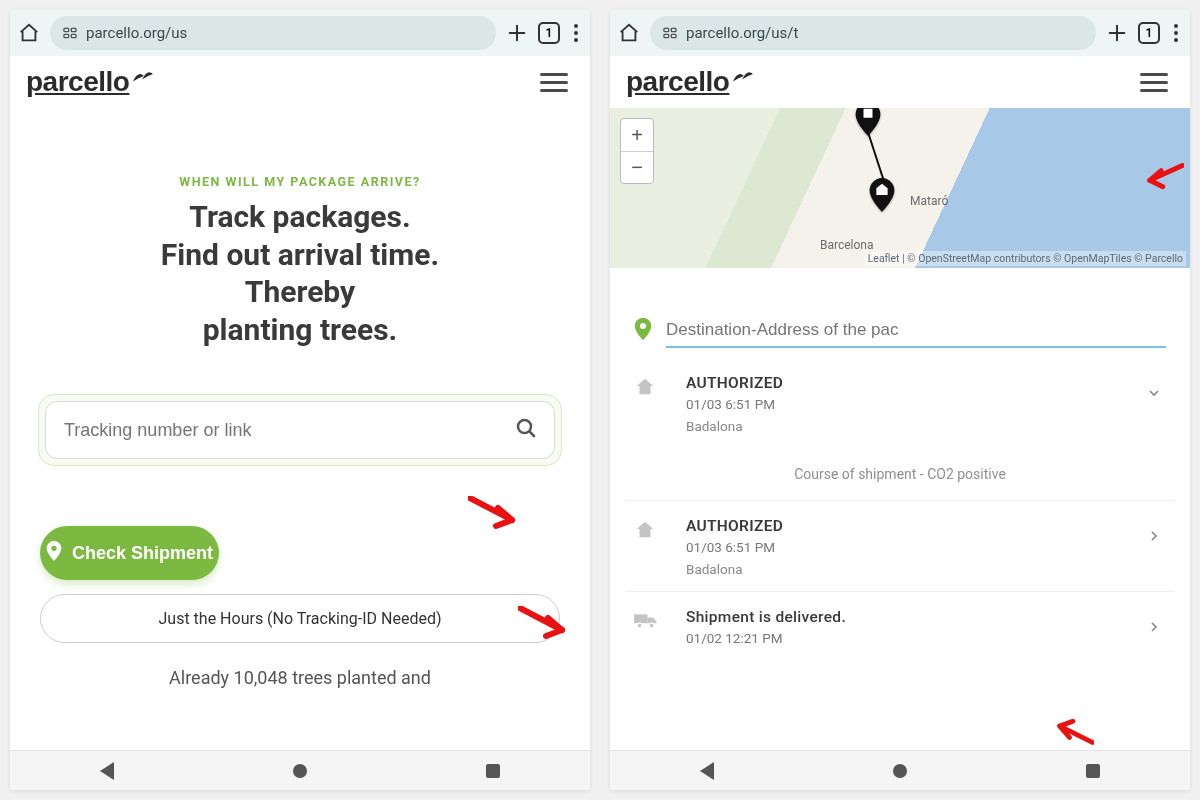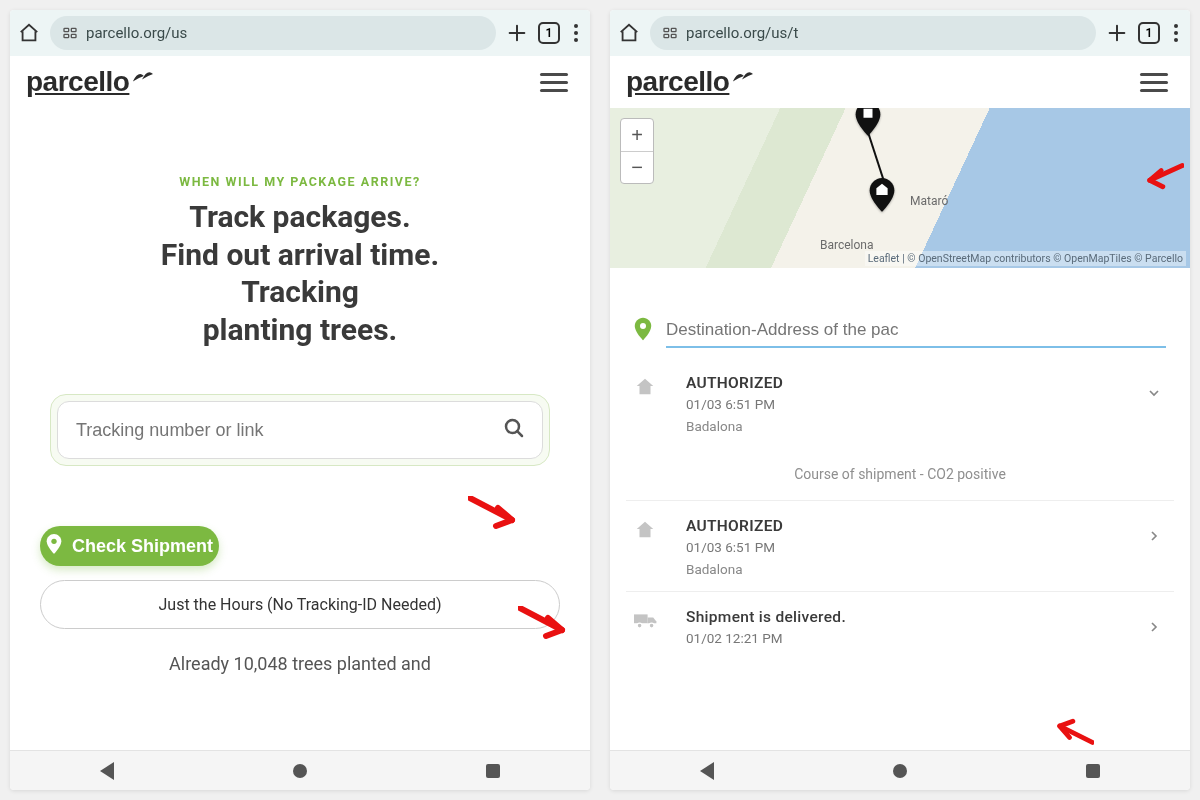--- a/index.html
+++ b/index.html
@@ -81,41 +81,41 @@
   .hero { padding: 18px 20px 10px; text-align:center; }
   .eyebrow {
     color:#7cb941; font-weight:700; letter-spacing:1.5px; font-size:12.5px;
     margin: 48px 0 9px;
   }
   .headline {
     font-size: 30px; font-weight:700; color:#3a3a3a; line-height:1.25;
     margin: 0 0 46px;
   }
   .search-wrap {
-    margin: 0 20px;
+    margin: 0 8px;
     padding: 6px;
     border: 1px solid #d7e8c4;
     border-radius: 16px;
     background: #f7fbf2;
   }
   .search-inner {
     display:flex; align-items:center; gap:10px;
     border:1px solid #dcdcdc; border-radius:12px;
     padding: 14px 16px; background:#fff;
   }
   .search-inner input {
     flex:1; border:0; outline:0; font-size:18px; color:#888; background:transparent;
     caret-color:#333;
   }
   .mag { color:#666; }
 
   .cta-primary {
     margin: 60px 10px 14px;
     background:#7cb941; color:#fff; font-size:18px; font-weight:600;
-    border:0; border-radius:32px; height:40px;
+    border:0; border-radius:32px; height:54px;
     display:flex; align-items:center; justify-content:center; gap:10px;
     box-shadow: 0 4px 8px rgba(124,185,65,0.3);
   }
   .cta-secondary {
     margin: 12px 10px;
     border:1px solid #ccc; border-radius:32px; background:#fff;
     font-size:16px; color:#333; text-align:center;
     padding: 14px 20px;
   }
   .footnote { text-align:center; color:#555; font-size:18px; margin-top:24px; padding:0 14px;}
@@ -244,21 +244,21 @@
         <span></span>
       </div>
   </div>
 
   <div class="content">
     <div class="hero">
       <div class="eyebrow">WHEN WILL MY PACKAGE ARRIVE?</div>
       <h1 class="headline">
         <span>Track packages.</span><br>
         <span>Find out arrival time.</span><br>
-        <span>Tracking</span><br>
+        <span>Thereby</span><br>
         <span>planting trees.</span>
       </h1>
 
       <div class="search-wrap">
         <div class="search-inner">
           <input placeholder="Tracking number or link" style="">
           <span class="mag">
             <svg width="24" height="24" viewBox="0 0 24 24" fill="none" stroke="#555" stroke-width="2.5" stroke-linecap="round">
                 <circle cx="10.5" cy="10.5" r="6.5"></circle>
                 <path d="M20 20l-4.8-4.8"></path>

